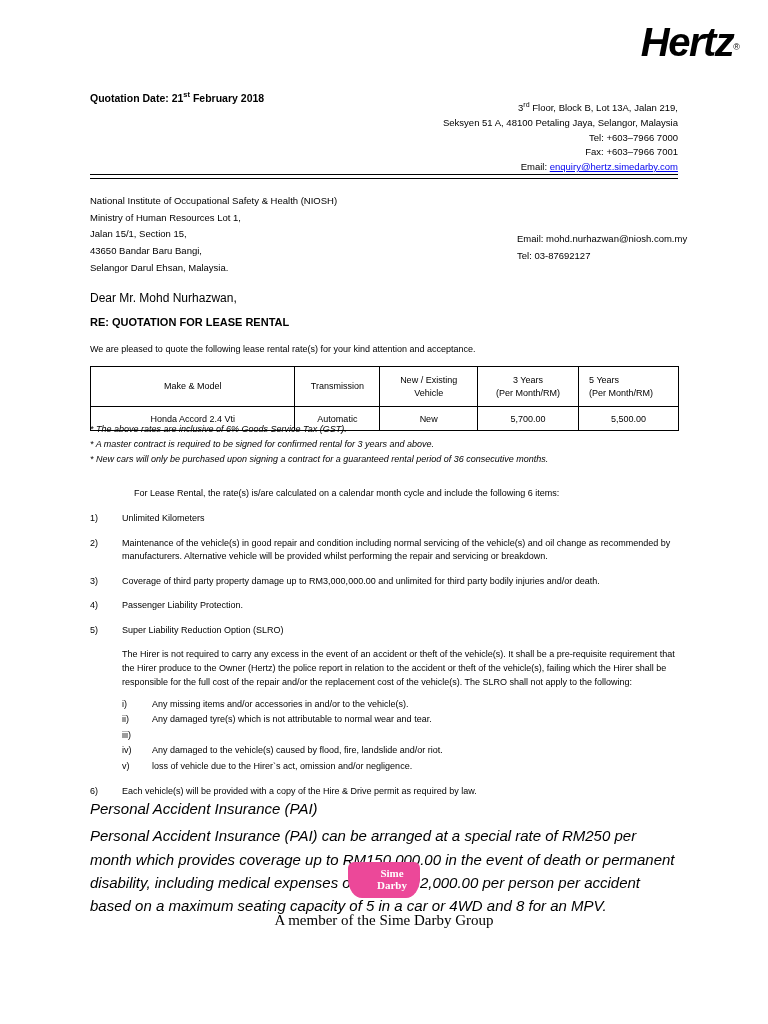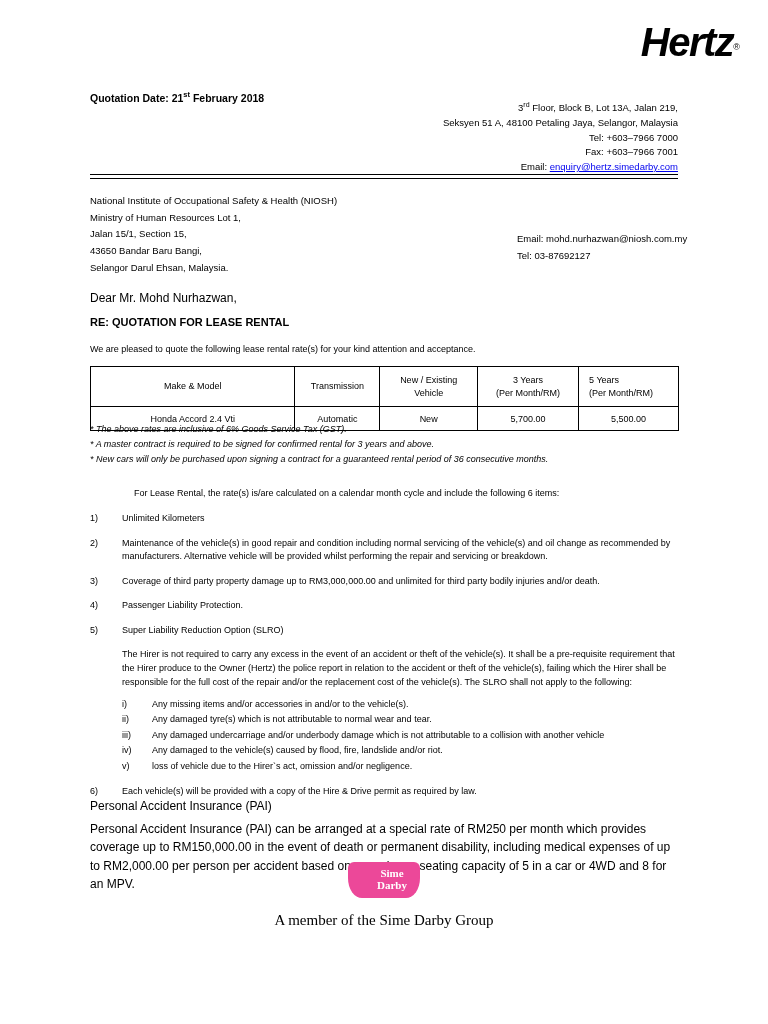--- a/index.html
+++ b/index.html
@@ -196,22 +196,23 @@
   }
   .roman-row { display: flex; margin-bottom: 2px; }
   .roman-row .rnum { width: 30px; flex: 0 0 30px; }
 
   
   .pai {
     position: absolute;
     left: 90px;
     top: 797px;
     width: 590px;
-    font-size: 12px;
+    font-size: 15px;
     line-height: 1.55;
+    font-style: italic;
   }
   .pai .pai-title { margin-bottom: 4px; }
 
   
   .footer-logo {
     position: absolute;
     left: 50%;
     transform: translateX(-50%);
     top: 862px;
     width: 56px;
@@ -353,21 +354,20 @@
       <div class="roman-row">
         <div class="rnum">i)</div>
         <div>Any missing items and/or accessories in and/or to the vehicle(s).</div>
       </div>
       <div class="roman-row">
         <div class="rnum">ii)</div>
         <div>Any damaged tyre(s) which is not attributable to normal wear and tear.</div>
       </div>
       <div class="roman-row">
         <div class="rnum">iii)</div>
-        <div>Any damaged undercarriage and/or underbody damage which is not attributable to a collision with another vehicle</div>
       </div>
       <div class="roman-row">
         <div class="rnum">iv)</div>
         <div>Any damaged to the vehicle(s) caused by flood, fire, landslide and/or riot.</div>
       </div>
       <div class="roman-row">
         <div class="rnum">v)</div>
         <div>loss of vehicle due to the Hirer`s act, omission and/or negligence.</div>
       </div>
     </div>

